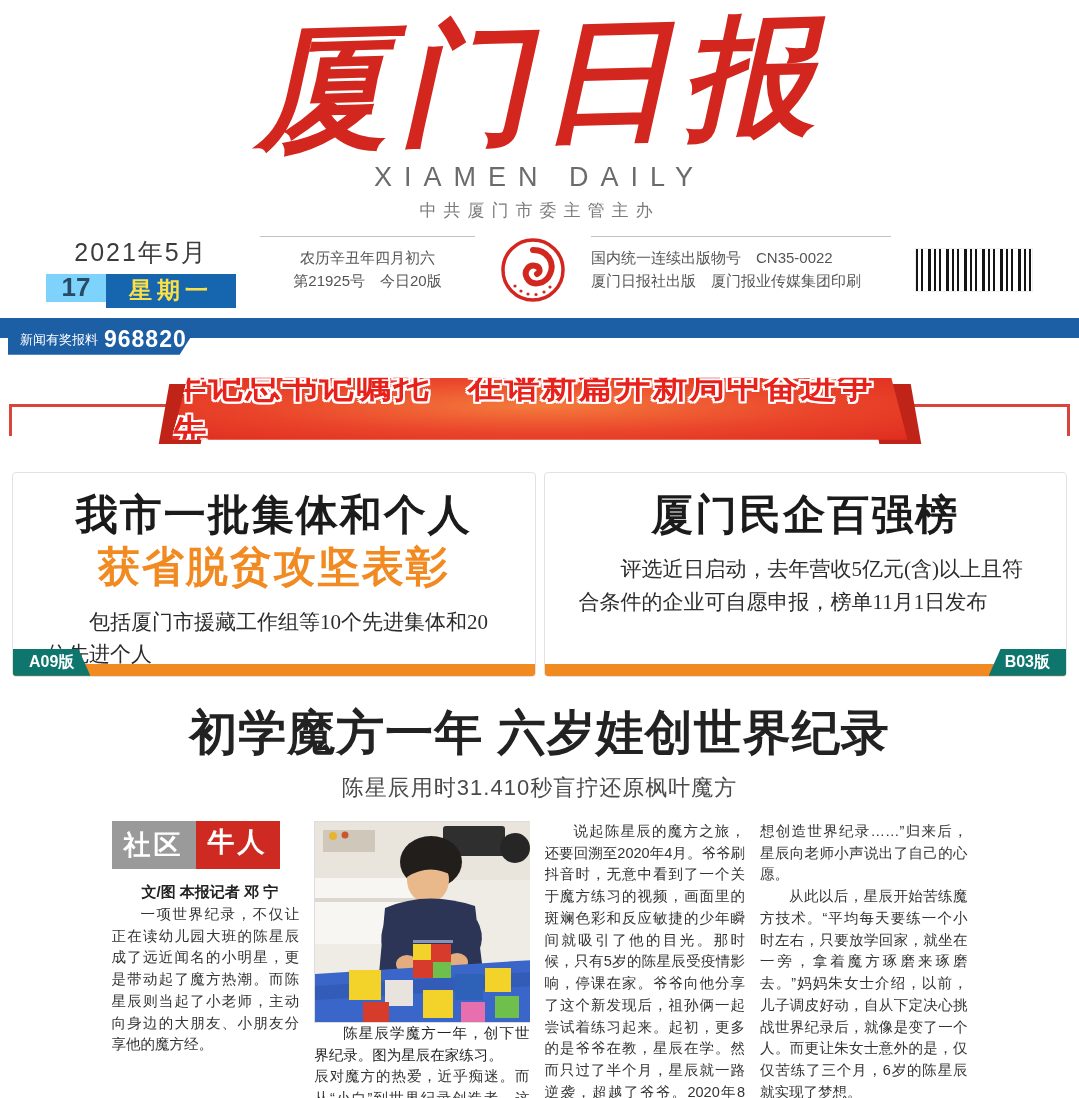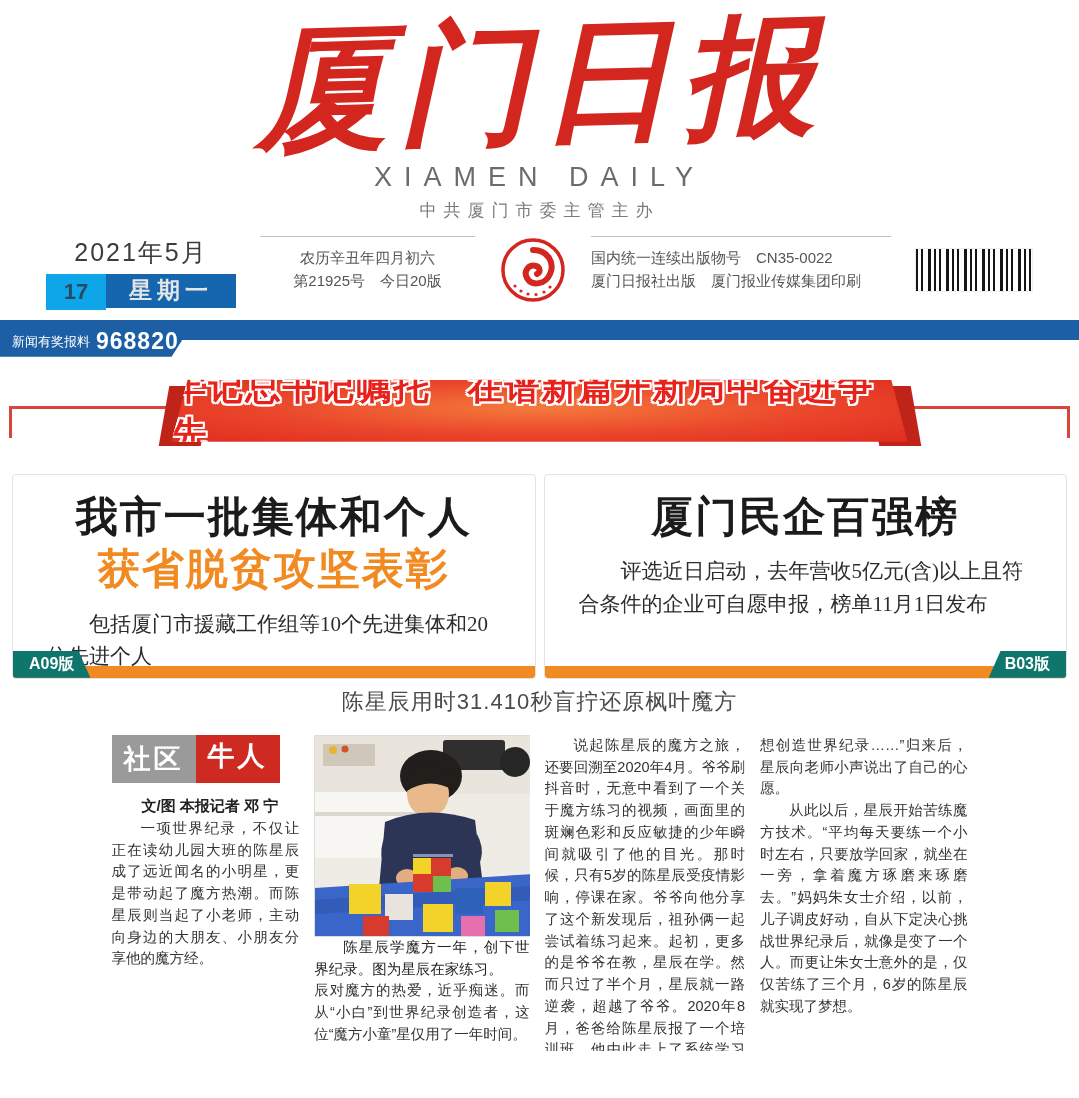--- a/index.html
+++ b/index.html
@@ -15,34 +15,34 @@
     transform:rotate(-1.5deg); display:inline-block;
   }
   .mast-en { font-size:27px; color:#6b6b6b; letter-spacing:12px; margin-top:2px; }
   .mast-org { font-size:17px; color:#7a7a7a; letter-spacing:7px; margin-top:6px; }
 
   
   .dateline { display:flex; justify-content:center; align-items:flex-start; gap:24px; margin-top:14px; }
   .date-block { width:190px; text-align:center; }
   .date-ym { font-size:25px; color:#3c3c3c; margin-bottom:5px; letter-spacing:2px; }
   .date-boxes { display:flex; }
-  .day-box { width:60px; height:36px; background:#0ea5e9; color:#274b65; font-size:22px; font-weight:bold; display:flex; align-items:center; justify-content:center; }
-  .week-box { flex:1; height:34px; background:#1566af; color:#e5e5e5; font-size:23px; font-weight:bold; letter-spacing:5px; display:flex; align-items:center; justify-content:center; }
+  .day-box { width:60px; height:28px; background:#7dd3fc; color:#274b65; font-size:26px; font-weight:bold; display:flex; align-items:center; justify-content:center; }
+  .week-box { flex:1; height:34px; background:#1566af; color:#fde047; font-size:23px; font-weight:bold; letter-spacing:5px; display:flex; align-items:center; justify-content:center; }
   .info-block { border-top:1px solid #c2c2c2; padding-top:9px; text-align:center; font-size:15px; color:#555; line-height:1.55; }
   .info-block.lunar { width:215px; }
   .info-block.pub { width:300px; text-align:left; }
   .logo-wrap { width:68px; height:68px; margin-top:0; }
   .barcode { width:118px; height:44px; margin-top:12px;
     background:repeating-linear-gradient(90deg,#151515 0 2px,#fff 2px 5px,#151515 5px 7px,#fff 7px 12px,#151515 12px 15px,#fff 15px 18px);
     border:1px solid #eee; }
 
   
   .hotline { position:relative; height:40px; margin-top:10px; }
   .hotline-strip { position:absolute; top:0; left:0; right:0; height:20px; background:#1d5fa5; }
-  .hotline-tab { position:absolute; top:0; left:0; width:195px; height:37px; background:#1d5fa5;
+  .hotline-tab { position:absolute; top:0; left:8px; width:195px; height:37px; background:#1d5fa5;
     clip-path:polygon(0 0,100% 0,88% 100%,0 100%);
     display:flex; align-items:flex-end; padding:0 0 4px 12px; color:#fff; }
   .hotline-label { font-size:13px; margin-right:6px; line-height:1.6; }
   .hotline-number { font-size:23px; font-weight:bold; line-height:1; letter-spacing:1px; }
 
   
   .banner-zone { position:relative; height:82px; margin-top:16px; }
   .bracket { position:absolute; }
   .bracket.h-left { left:9px; top:30px; width:158px; border-top:3px solid #d8453a; }
   .bracket.v-left { left:9px; top:30px; height:32px; border-left:3px solid #d8453a; }
@@ -163,20 +163,21 @@
       <div class="t-tag left">A09版</div>
     </div>
     <div class="teaser">
       <div class="t-black">厦门民企百强榜</div>
       <p class="t-summary">评选近日启动，去年营收5亿元(含)以上且符合条件的企业可自愿申报，榜单11月1日发布</p>
       <div class="t-bar"></div>
       <div class="t-tag right">B03版</div>
     </div>
   </div>
 
+  <h1 class="headline">初学魔方一年 六岁娃创世界纪录</h1>
   <div class="subheadline">陈星辰用时31.410秒盲拧还原枫叶魔方</div>
 
   <div class="article-body">
 
     <div class="col col1">
       <div class="badge">
         <span class="b-gray">社区</span>
         <span class="b-red">牛人</span>
       </div>
       <p class="byline">文/图 本报记者 邓 宁</p>

